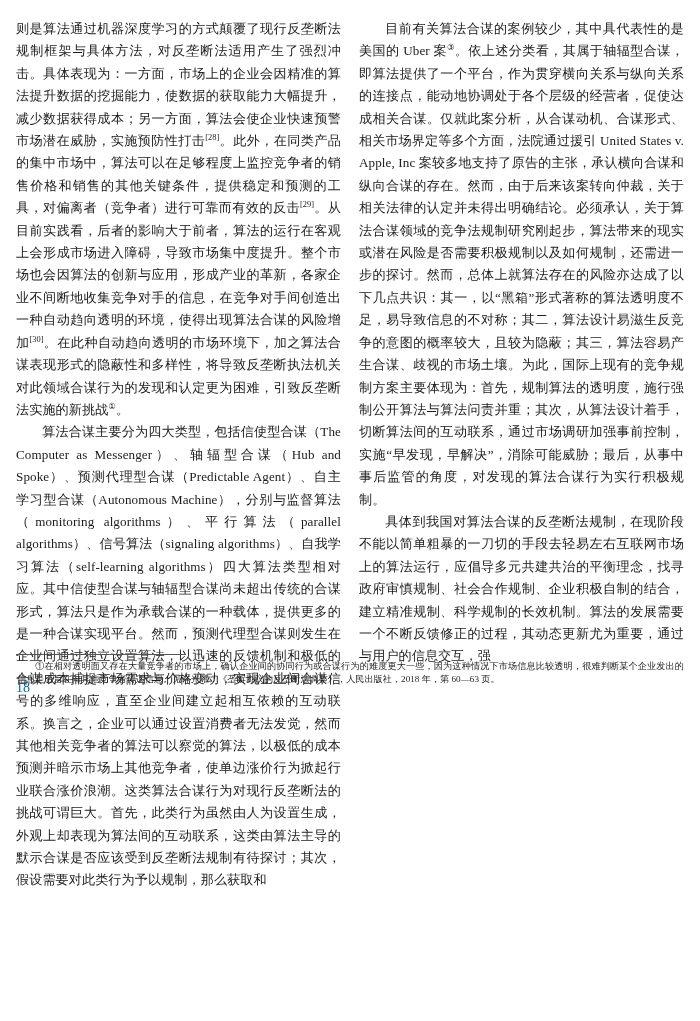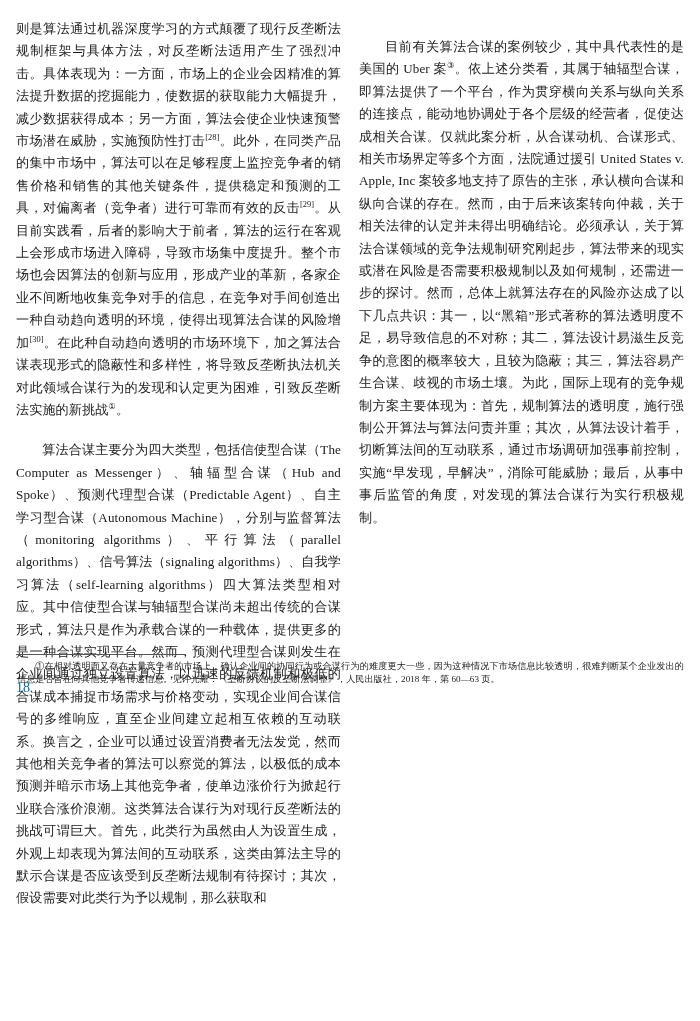--- a/index.html
+++ b/index.html
@@ -38,21 +38,20 @@
     font-size: 13.1px;
     line-height: 22.4px;
     text-align: justify;
     text-justify: inter-ideograph;
     text-align-last: left;
     letter-spacing: 0.1px;
     font-family: "Liberation Serif", "DejaVu Serif", serif;
   }
   .para.indent {
     text-indent: 2em;
-    margin-top: 18px;
   }
   sup.ref {
     font-size: 8.4px;
     vertical-align: super;
     line-height: 0;
     letter-spacing: 0;
   }
   
   .footnotes {
     position: absolute;
@@ -98,20 +97,21 @@
 
   <div class="columns">
 
     <div class="col">
       <p class="para">则是算法通过机器深度学习的方式颠覆了现行反垄断法规制框架与具体方法，对反垄断法适用产生了强烈冲击。具体表现为：一方面，市场上的企业会因精准的算法提升数据的挖掘能力，使数据的获取能力大幅提升，减少数据获得成本；另一方面，算法会使企业快速预警市场潜在威胁，实施预防性打击<sup class="ref">[28]</sup>。此外，在同类产品的集中市场中，算法可以在足够程度上监控竞争者的销售价格和销售的其他关键条件，提供稳定和预测的工具，对偏离者（竞争者）进行可靠而有效的反击<sup class="ref">[29]</sup>。从目前实践看，后者的影响大于前者，算法的运行在客观上会形成市场进入障碍，导致市场集中度提升。整个市场也会因算法的创新与应用，形成产业的革新，各家企业不间断地收集竞争对手的信息，在竞争对手间创造出一种自动趋向透明的环境，使得出现算法合谋的风险增加<sup class="ref">[30]</sup>。在此种自动趋向透明的市场环境下，加之算法合谋表现形式的隐蔽性和多样性，将导致反垄断执法机关对此领域合谋行为的发现和认定更为困难，引致反垄断法实施的新挑战<sup class="ref">①</sup>。</p>
       <p class="para indent">算法合谋主要分为四大类型，包括信使型合谋（The Computer as Messenger）、轴辐型合谋（Hub and Spoke）、预测代理型合谋（Predictable Agent）、自主学习型合谋（Autonomous Machine），分别与监督算法（monitoring algorithms）、平行算法（parallel algorithms）、信号算法（signaling algorithms）、自我学习算法（self-learning algorithms）四大算法类型相对应。其中信使型合谋与轴辐型合谋尚未超出传统的合谋形式，算法只是作为承载合谋的一种载体，提供更多的是一种合谋实现平台。然而，预测代理型合谋则发生在企业间通过独立设置算法，以迅速的反馈机制和极低的合谋成本捕捉市场需求与价格变动，实现企业间合谋信号的多维响应，直至企业间建立起相互依赖的互动联系。换言之，企业可以通过设置消费者无法发觉，然而其他相关竞争者的算法可以察觉的算法，以极低的成本预测并暗示市场上其他竞争者，使单边涨价行为掀起行业联合涨价浪潮。这类算法合谋行为对现行反垄断法的挑战可谓巨大。首先，此类行为虽然由人为设置生成，外观上却表现为算法间的互动联系，这类由算法主导的默示合谋是否应该受到反垄断法规制有待探讨；其次，假设需要对此类行为予以规制，那么获取和</p>
     </div>
 
     <div class="col">
       <p class="para indent">目前有关算法合谋的案例较少，其中具代表性的是美国的 Uber 案<sup class="ref">③</sup>。依上述分类看，其属于轴辐型合谋，即算法提供了一个平台，作为贯穿横向关系与纵向关系的连接点，能动地协调处于各个层级的经营者，促使达成相关合谋。仅就此案分析，从合谋动机、合谋形式、相关市场界定等多个方面，法院通过援引 United States v. Apple, Inc 案较多地支持了原告的主张，承认横向合谋和纵向合谋的存在。然而，由于后来该案转向仲裁，关于相关法律的认定并未得出明确结论。必须承认，关于算法合谋领域的竞争法规制研究刚起步，算法带来的现实或潜在风险是否需要积极规制以及如何规制，还需进一步的探讨。然而，总体上就算法存在的风险亦达成了以下几点共识：其一，以“黑箱”形式著称的算法透明度不足，易导致信息的不对称；其二，算法设计易滋生反竞争的意图的概率较大，且较为隐蔽；其三，算法容易产生合谋、歧视的市场土壤。为此，国际上现有的竞争规制方案主要体现为：首先，规制算法的透明度，施行强制公开算法与算法问责并重；其次，从算法设计着手，切断算法间的互动联系，通过市场调研加强事前控制，实施“早发现，早解决”，消除可能威胁；最后，从事中事后监管的角度，对发现的算法合谋行为实行积极规制。</p>
+      <p class="para indent">具体到我国对算法合谋的反垄断法规制，在现阶段不能以简单粗暴的一刀切的手段去轻易左右互联网市场上的算法运行，应倡导多元共建共治的平衡理念，找寻政府审慎规制、社会合作规制、企业积极自制的结合，建立精准规制、科学规制的长效机制。算法的发展需要一个不断反馈修正的过程，其动态更新尤为重要，通过与用户的信息交互，强</p>
     </div>
 
   </div>
 
   <div class="footnotes">
     <div class="fn-rule"></div>
     <p class="fn"><span class="marker">①</span>在相对透明面又存在大量竞争者的市场上，确认企业间的协同行为或合谋行为的难度更大一些，因为这种情况下市场信息比较透明，很难判断某个企业发出的信息是否旨在向其他竞争者传递信息。见许光耀：《垄断协议的反垄断法调整》，人民出版社，2018 年，第 60—63 页。</p>
   </div>
 
   <div class="folio">18</div>

